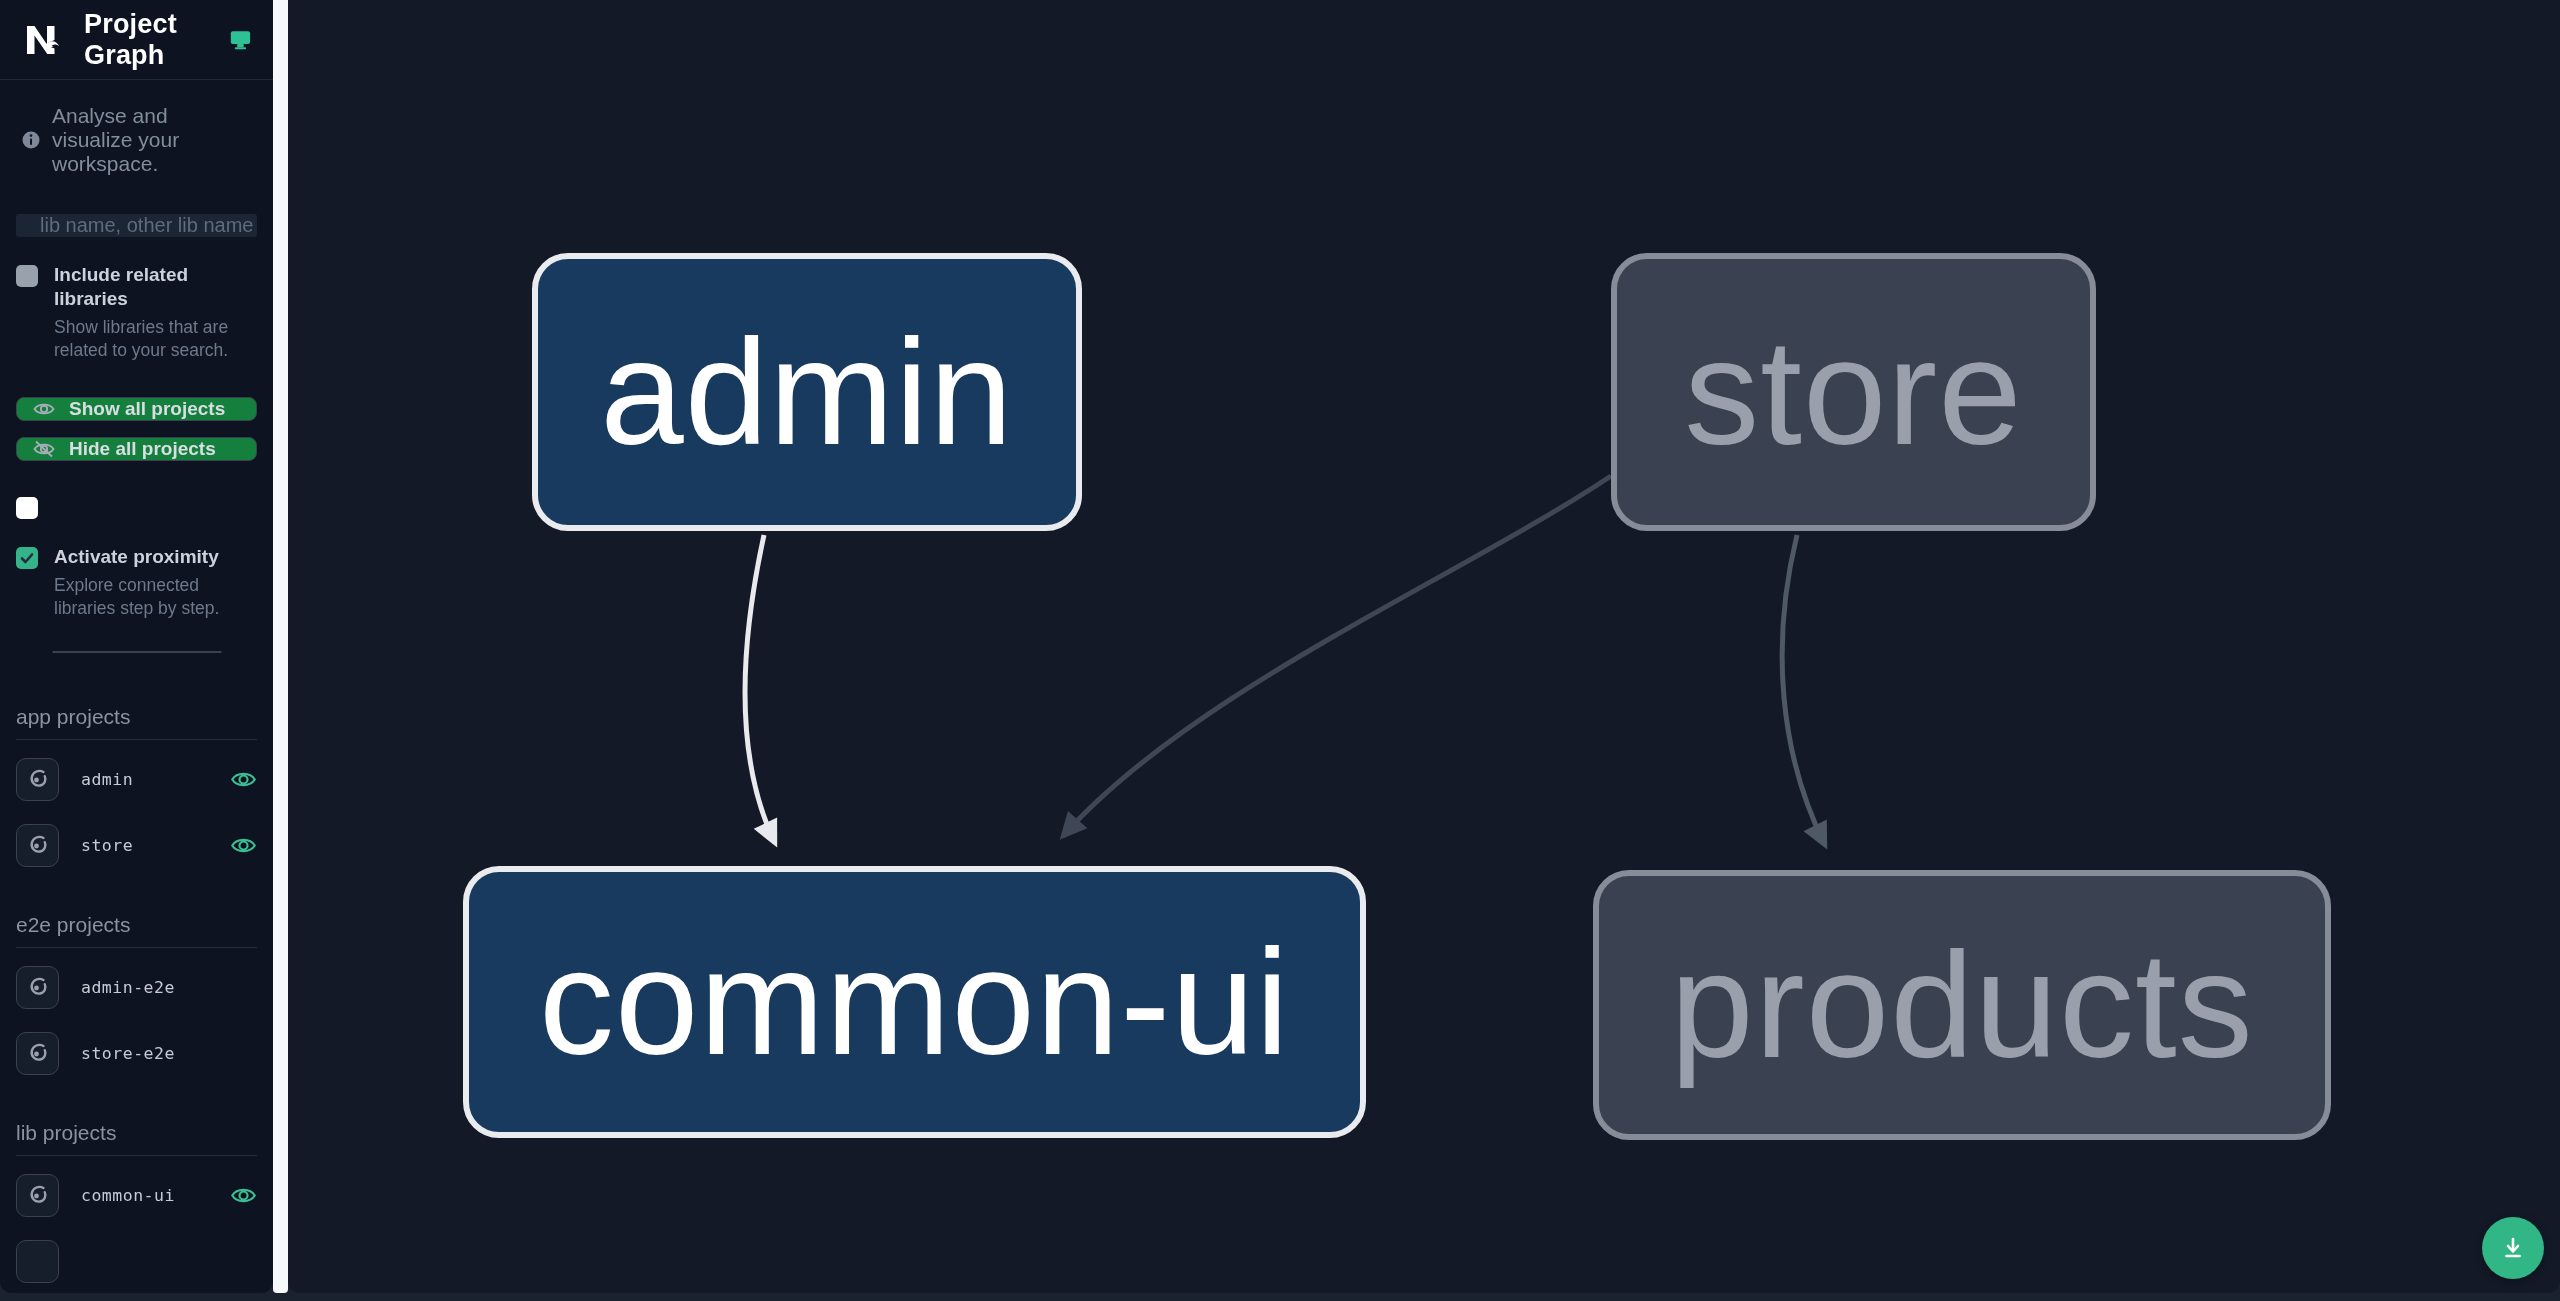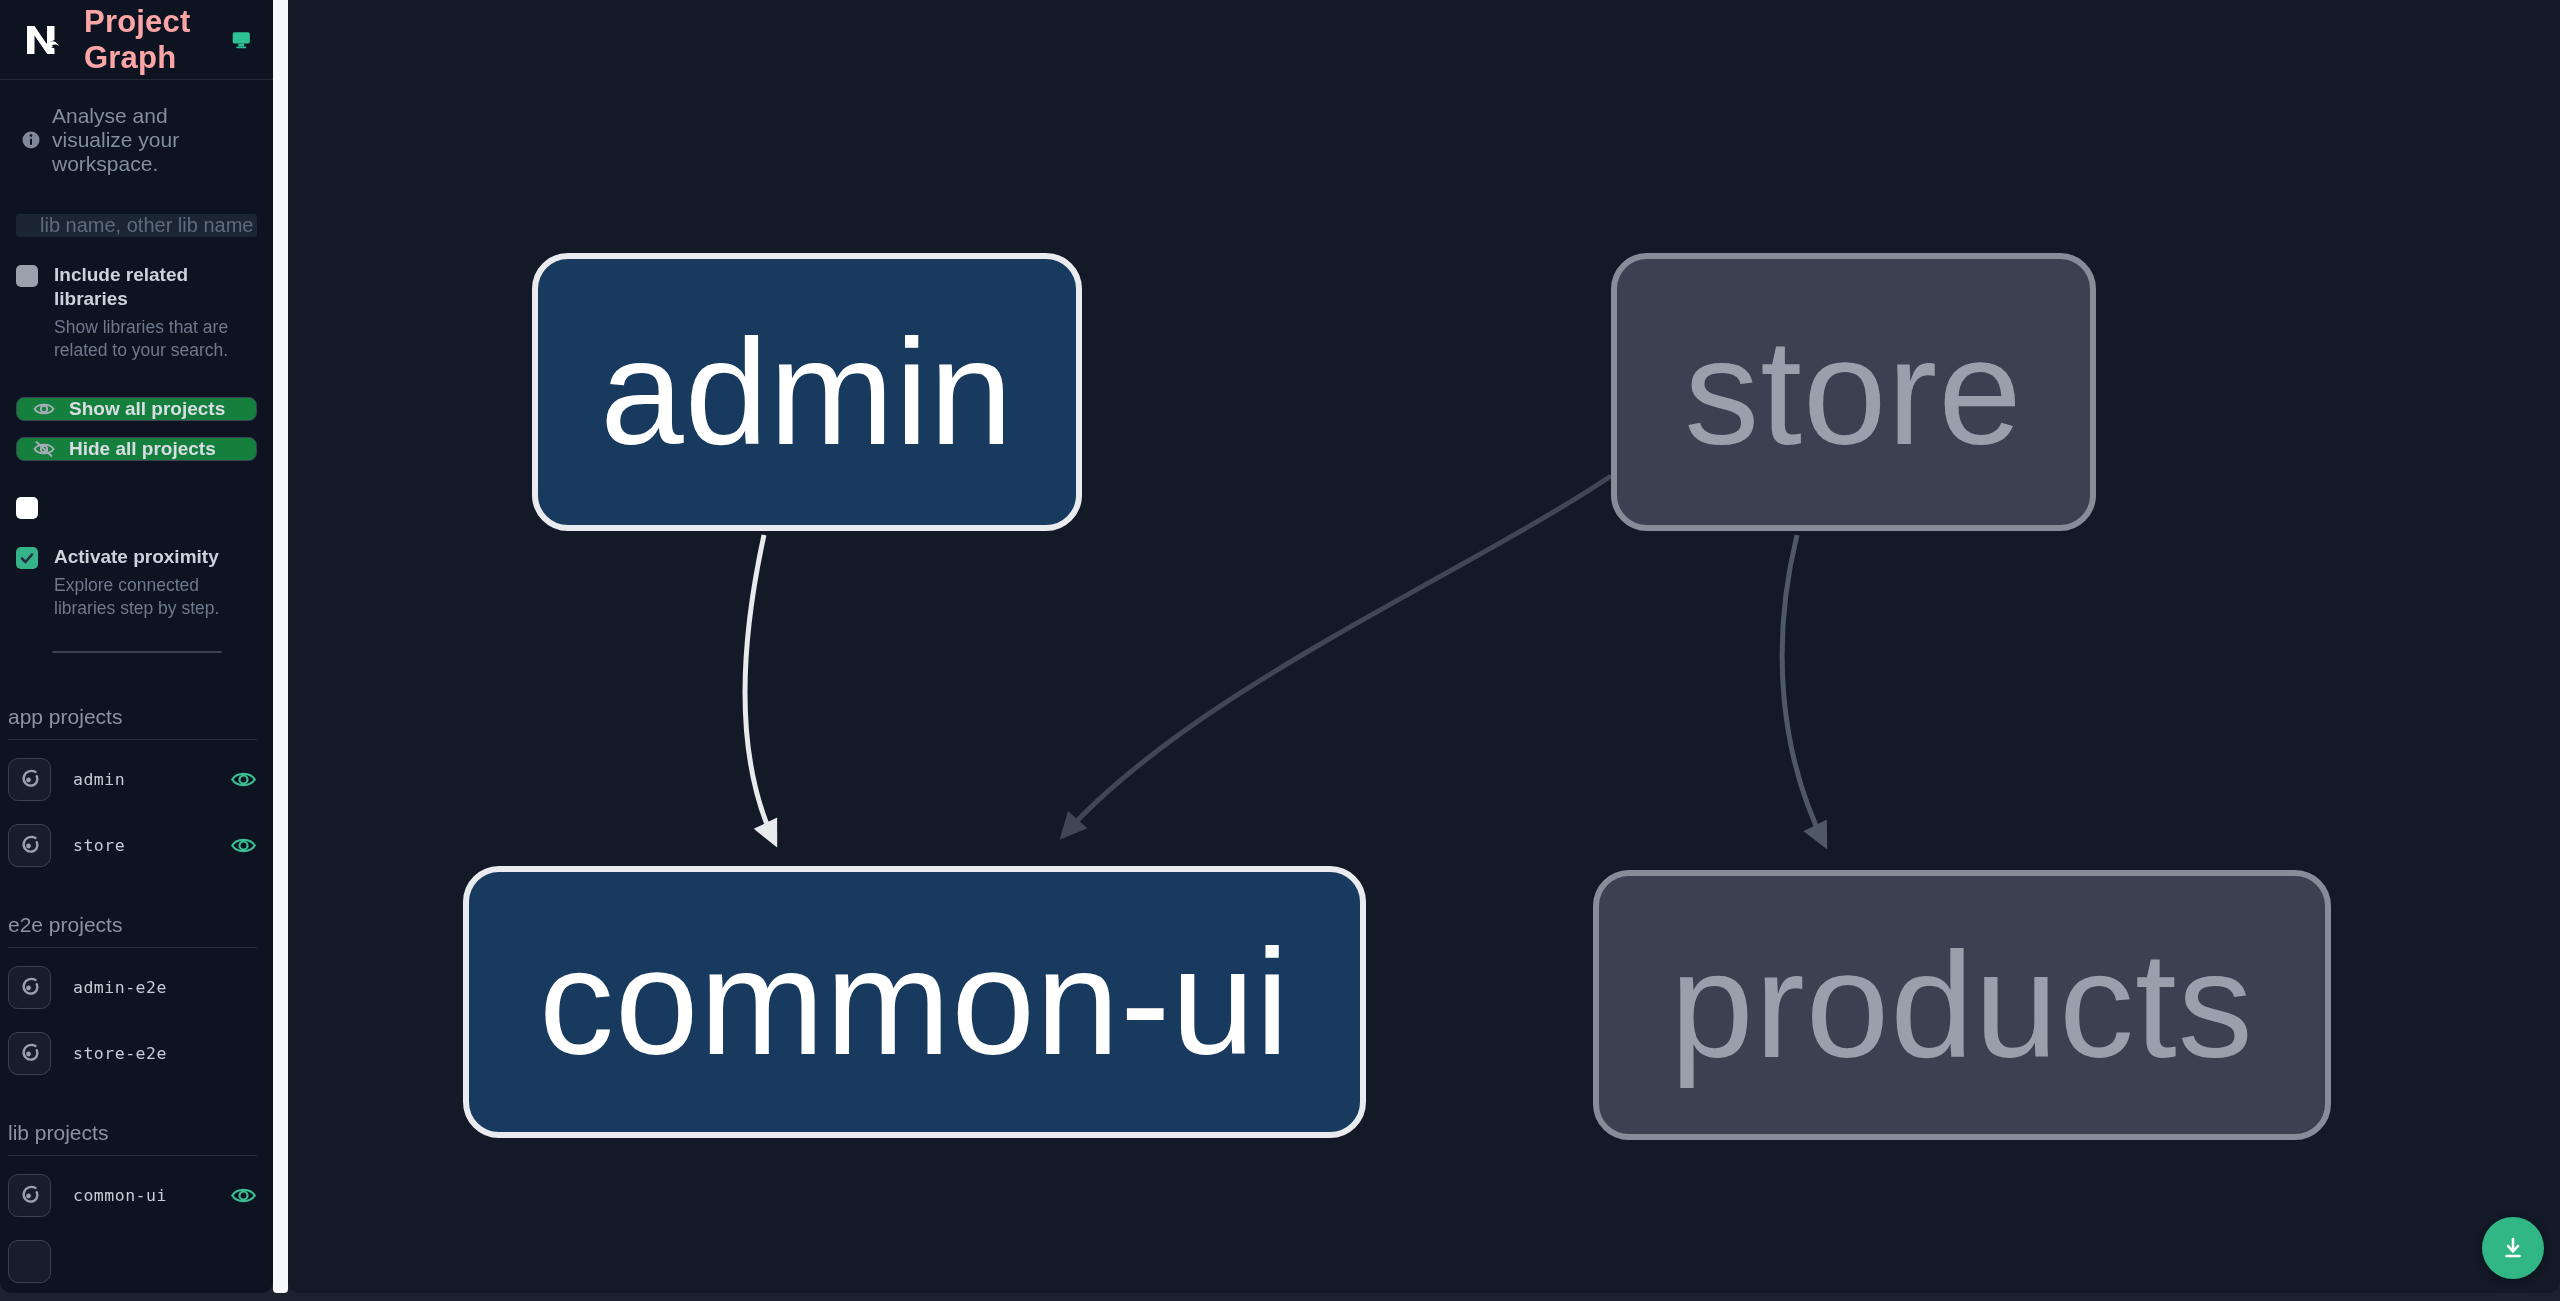--- a/index.html
+++ b/index.html
@@ -27,21 +27,21 @@
     background:#131927; border-radius:0 0 12px 12px; overflow:hidden;
   }
 
   
   .sb-header {
     height:80px; flex:0 0 auto;
     display:flex; align-items:center; gap:18px;
     padding:0 22px; border-bottom:1px solid #222937;
   }
   .sb-header .logo { width:44px; height:44px; flex:0 0 auto; }
-  .sb-title { font-size:31px; font-weight:bold; color:#fca5a5; letter-spacing:.2px; }
+  .sb-title { font-size:27px; font-weight:bold; color:#ffffff; letter-spacing:.2px; }
   .sb-header .monitor { width:30px; height:28px; margin-left:2px; }
 
   .tagline {
     display:flex; align-items:center; gap:12px;
     padding:24px 22px 10px 22px;
     color:#828d9e; font-size:21px;
   }
   .tagline svg { flex:0 0 auto; }
 
   
@@ -90,21 +90,21 @@
     background:transparent; border:none; color:#c3cad4; font-size:24px;
     font-family:"Liberation Sans",sans-serif; cursor:pointer;
   }
   .stepper .step-value {
     border-left:1px solid #3a4251; border-right:1px solid #3a4251;
     color:#eef1f5; font-size:21px; font-weight:bold; cursor:default;
   }
 
   
   #project-sections { margin-top:52px; }
-  .section { margin:0 16px 46px 8px; }
+  .section { margin:0 16px 46px 16px; }
   .section-title {
     font-size:21px; color:#8b93a3; padding-bottom:10px;
     border-bottom:1px solid #262d3c; margin-bottom:18px;
   }
   .prow { display:flex; align-items:center; gap:22px; margin-bottom:23px; }
   .focus-btn {
     width:43px; height:43px; border-radius:10px; flex:0 0 auto;
     background:#161e2c; border:1px solid #3a4251; cursor:pointer;
     display:flex; align-items:center; justify-content:center; padding:0;
   }

